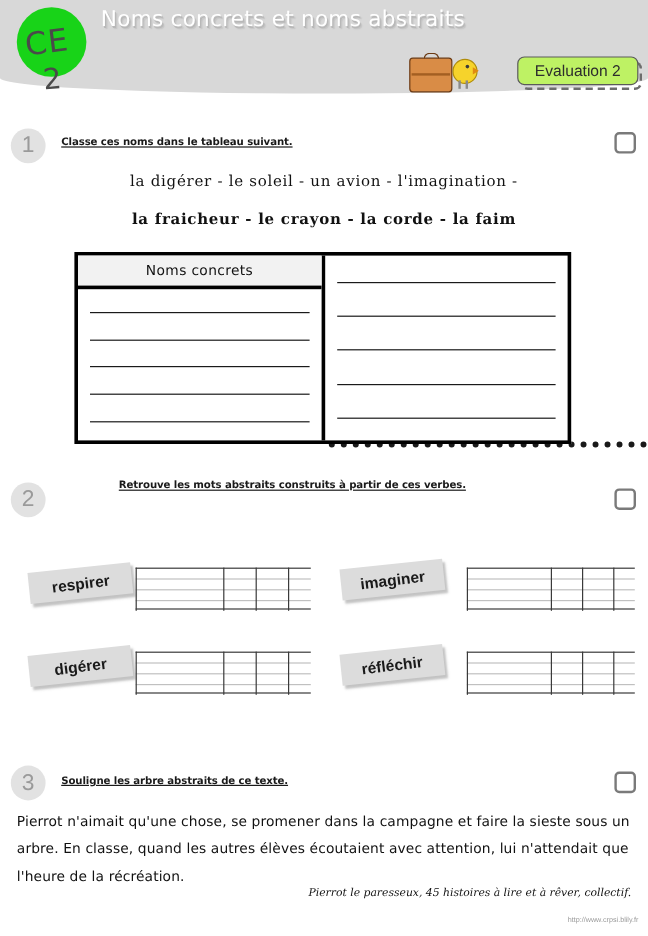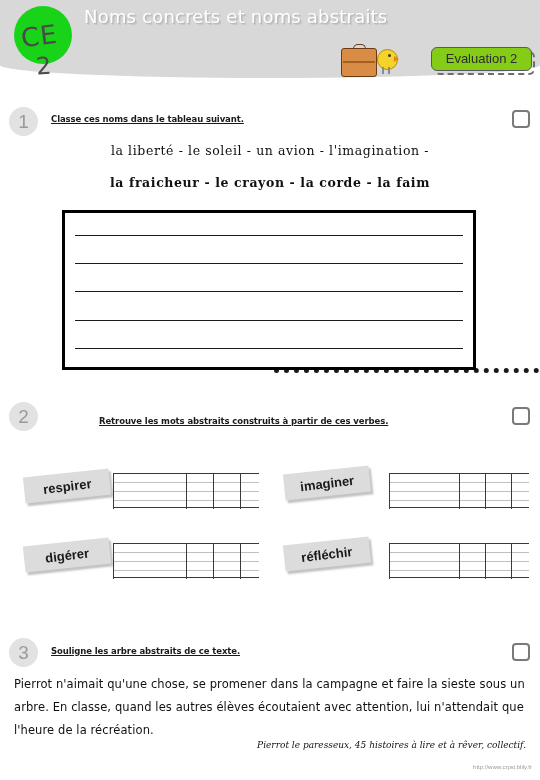--- a/index.html
+++ b/index.html
@@ -145,21 +145,21 @@
     left: 3px; top: 4px;
     width: 101px; height: 24px;
     border: 2px dashed #6d6d6d;
     border-radius: 6px;
     box-sizing: border-box;
   }
   .eval-badge {
     position: absolute;
     left: 0; top: 0;
     width: 101px; height: 24px;
-    background: #84cc16;
+    background: #bef264;
     border: 1.6px solid #5a5a5a;
     border-radius: 6px;
     box-sizing: border-box;
     font-size: 13px;
     color: #2d2d2d;
     text-align: center;
     line-height: 22px;
     font-family: "Liberation Sans", sans-serif;
   }
 
@@ -357,40 +357,50 @@
   <div class="eval-badge-wrap">
     <div class="eval-shadow"></div>
     <div class="eval-badge">Evaluation 2</div>
   </div>
 </div>
 
 <div class="ex-num" style="left:9px; top:107px;">1</div>
 <div class="ex-consigne" style="left:51px; top:114px;">Classe ces noms dans le tableau suivant.</div>
 <div class="checkbox" style="left:512px; top:110px;"></div>
 
-<div class="wordlist wl1">la liberté - le soleil - un avion - l'imagination -</div>
+<div class="wordlist wl1">la digérer - le soleil - un avion - l'imagination -</div>
 <div class="wordlist wl2">la fraicheur - le crayon - la corde - la faim</div>
 
 <div class="tbl-wrap">
   <div class="tbl-dotted-shadow"></div>
   <div class="tbl">
+    <div class="tbl-col left">
+      <div class="tbl-head">Noms concrets</div>
+      <div class="tbl-body">
+        <div class="wline"></div>
+        <div class="wline"></div>
+        <div class="wline"></div>
+        <div class="wline"></div>
+        <div class="wline"></div>
+      </div>
+    </div>
     <div class="tbl-col">
       <div class="tbl-body">
         <div class="wline"></div>
         <div class="wline"></div>
         <div class="wline"></div>
         <div class="wline"></div>
         <div class="wline"></div>
       </div>
     </div>
   </div>
 </div>
 
 <div class="ex-num" style="left:9px; top:402px;">2</div>
-<div class="ex-consigne" style="left:51px; top:416px;padding-left:48px;">Retrouve les mots abstraits construits à partir de ces verbes.</div>
+<div class="ex-consigne" style="left:51px; top:400px;padding-left:48px;">Retrouve les mots abstraits construits à partir de ces verbes.</div>
 <div class="checkbox" style="left:512px; top:407px;"></div>
 
 <div class="tag" style="left:24px; top:473px; width:86px; height:26px; line-height:26px; transform: rotate(-6deg);">
   <span class="tag-inner" style="display:inline-block; transform: rotate(-1deg); padding-top:7px;">respirer</span>
 </div>
 <div class="stave" style="left:113px; top:473px; width:146px;">
   <div class="h dark" style="top:0px;"></div>
   <div class="h light" style="top:9px;"></div>
   <div class="h light" style="top:18px;"></div>
   <div class="h light" style="top:27px;"></div>

